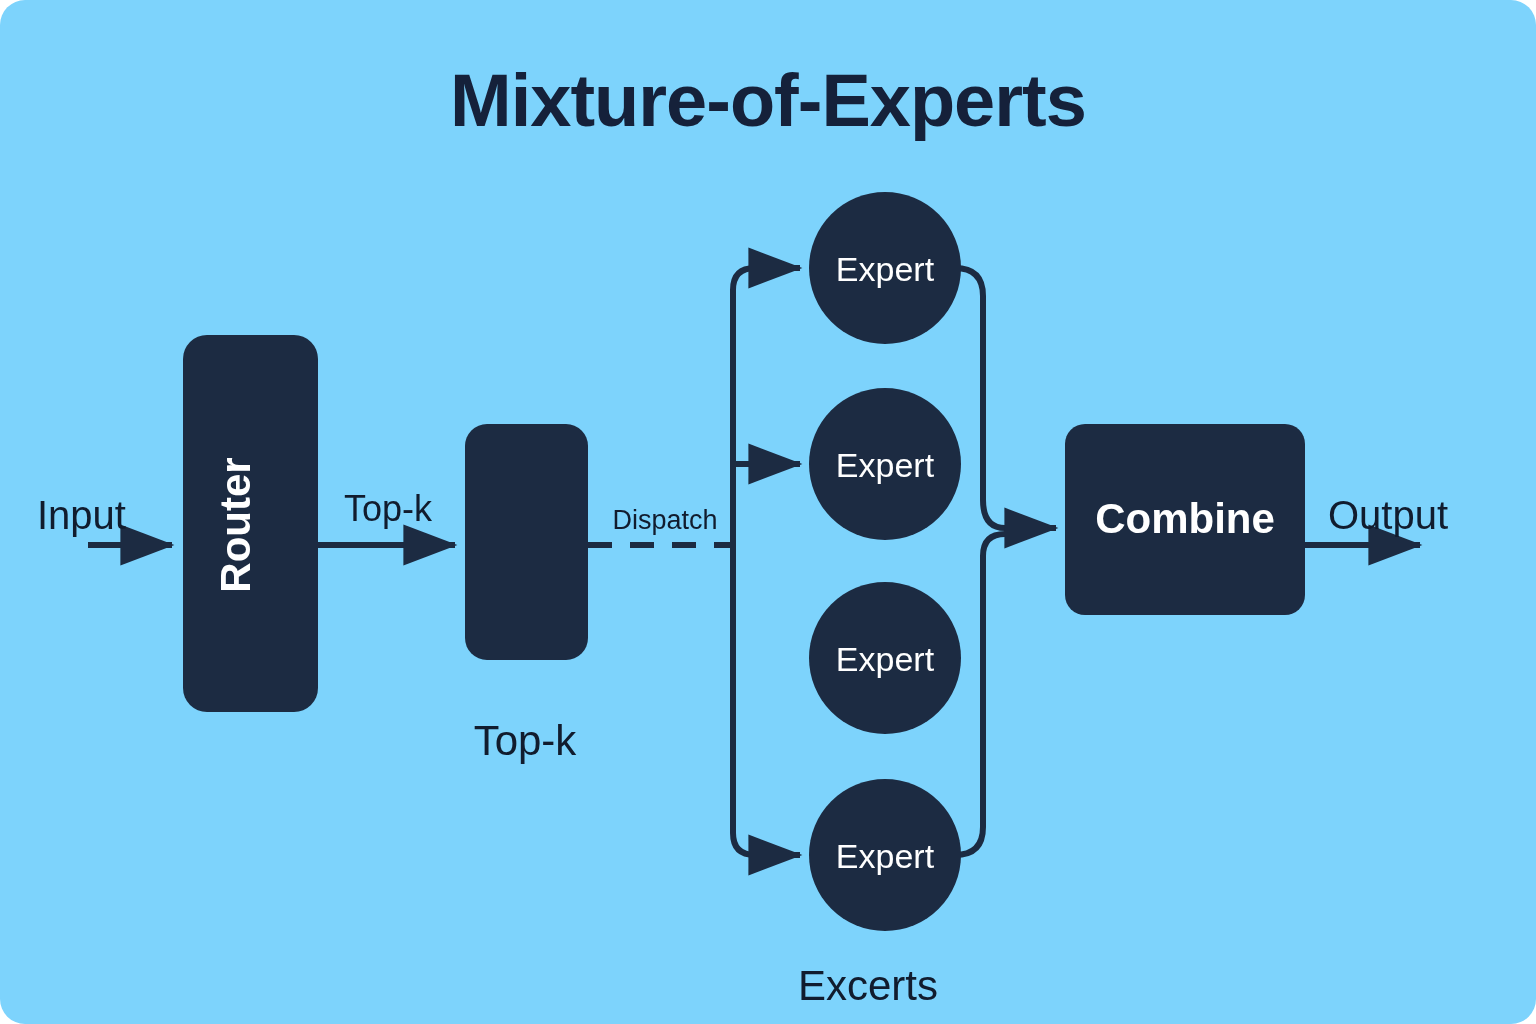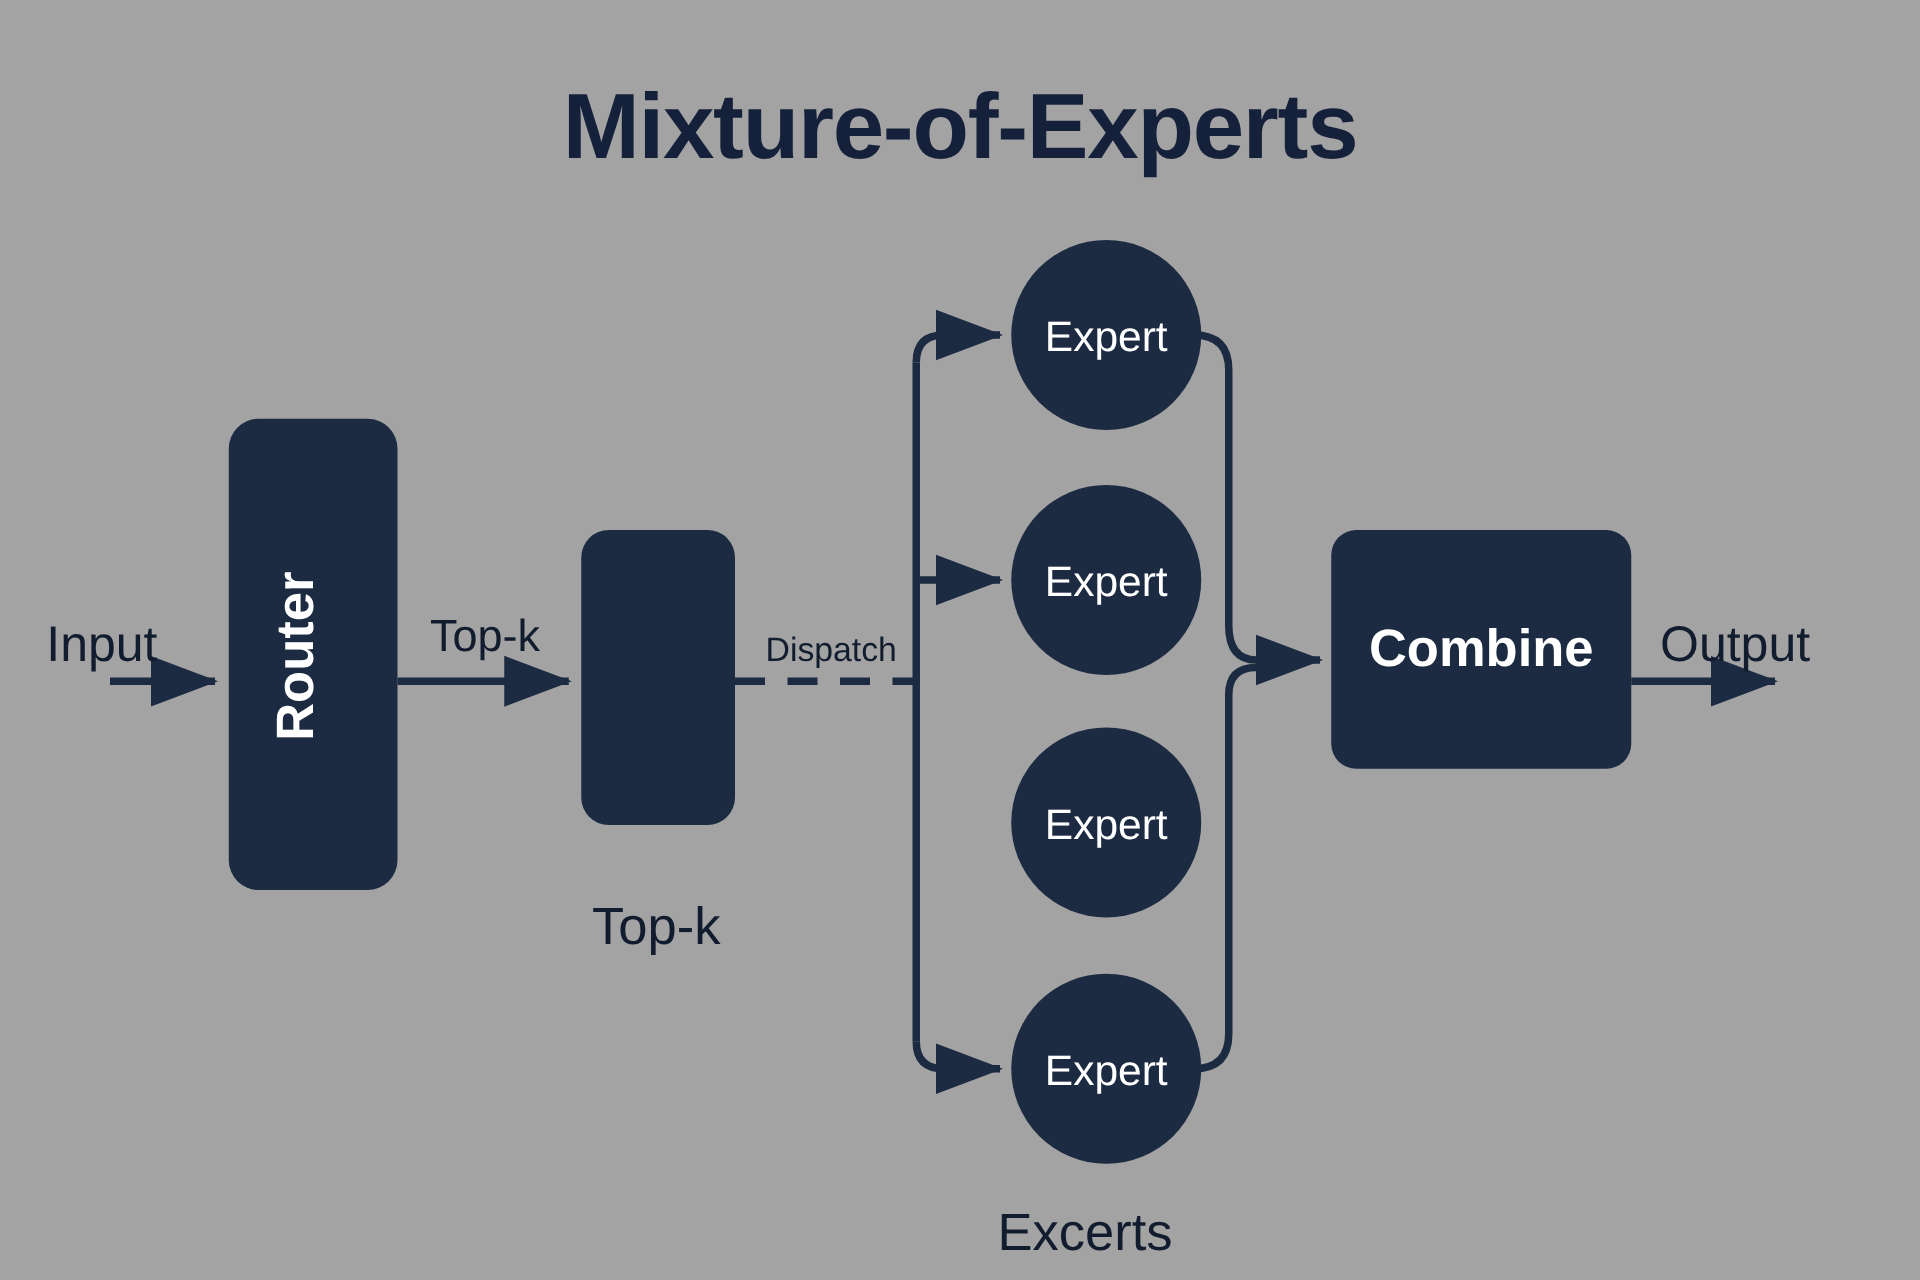--- a/index.html
+++ b/index.html
@@ -4,23 +4,24 @@
 <style>
   html, body {
     margin: 0;
     padding: 0;
     background: #ffffff;
   }
   #canvas {
     position: relative;
     width: 1536px;
     height: 1024px;
-    background: #a3a3a3;
+    background: #7dd3fc;
     overflow: hidden;
     font-family: "Liberation Sans", sans-serif;
+    border-radius: 25px;
   }
   #diagram-svg {
     position: absolute;
     top: 0;
     left: 0;
     width: 1536px;
     height: 1024px;
     display: block;
   }
   .node-fill { fill: #1c2b42; }

